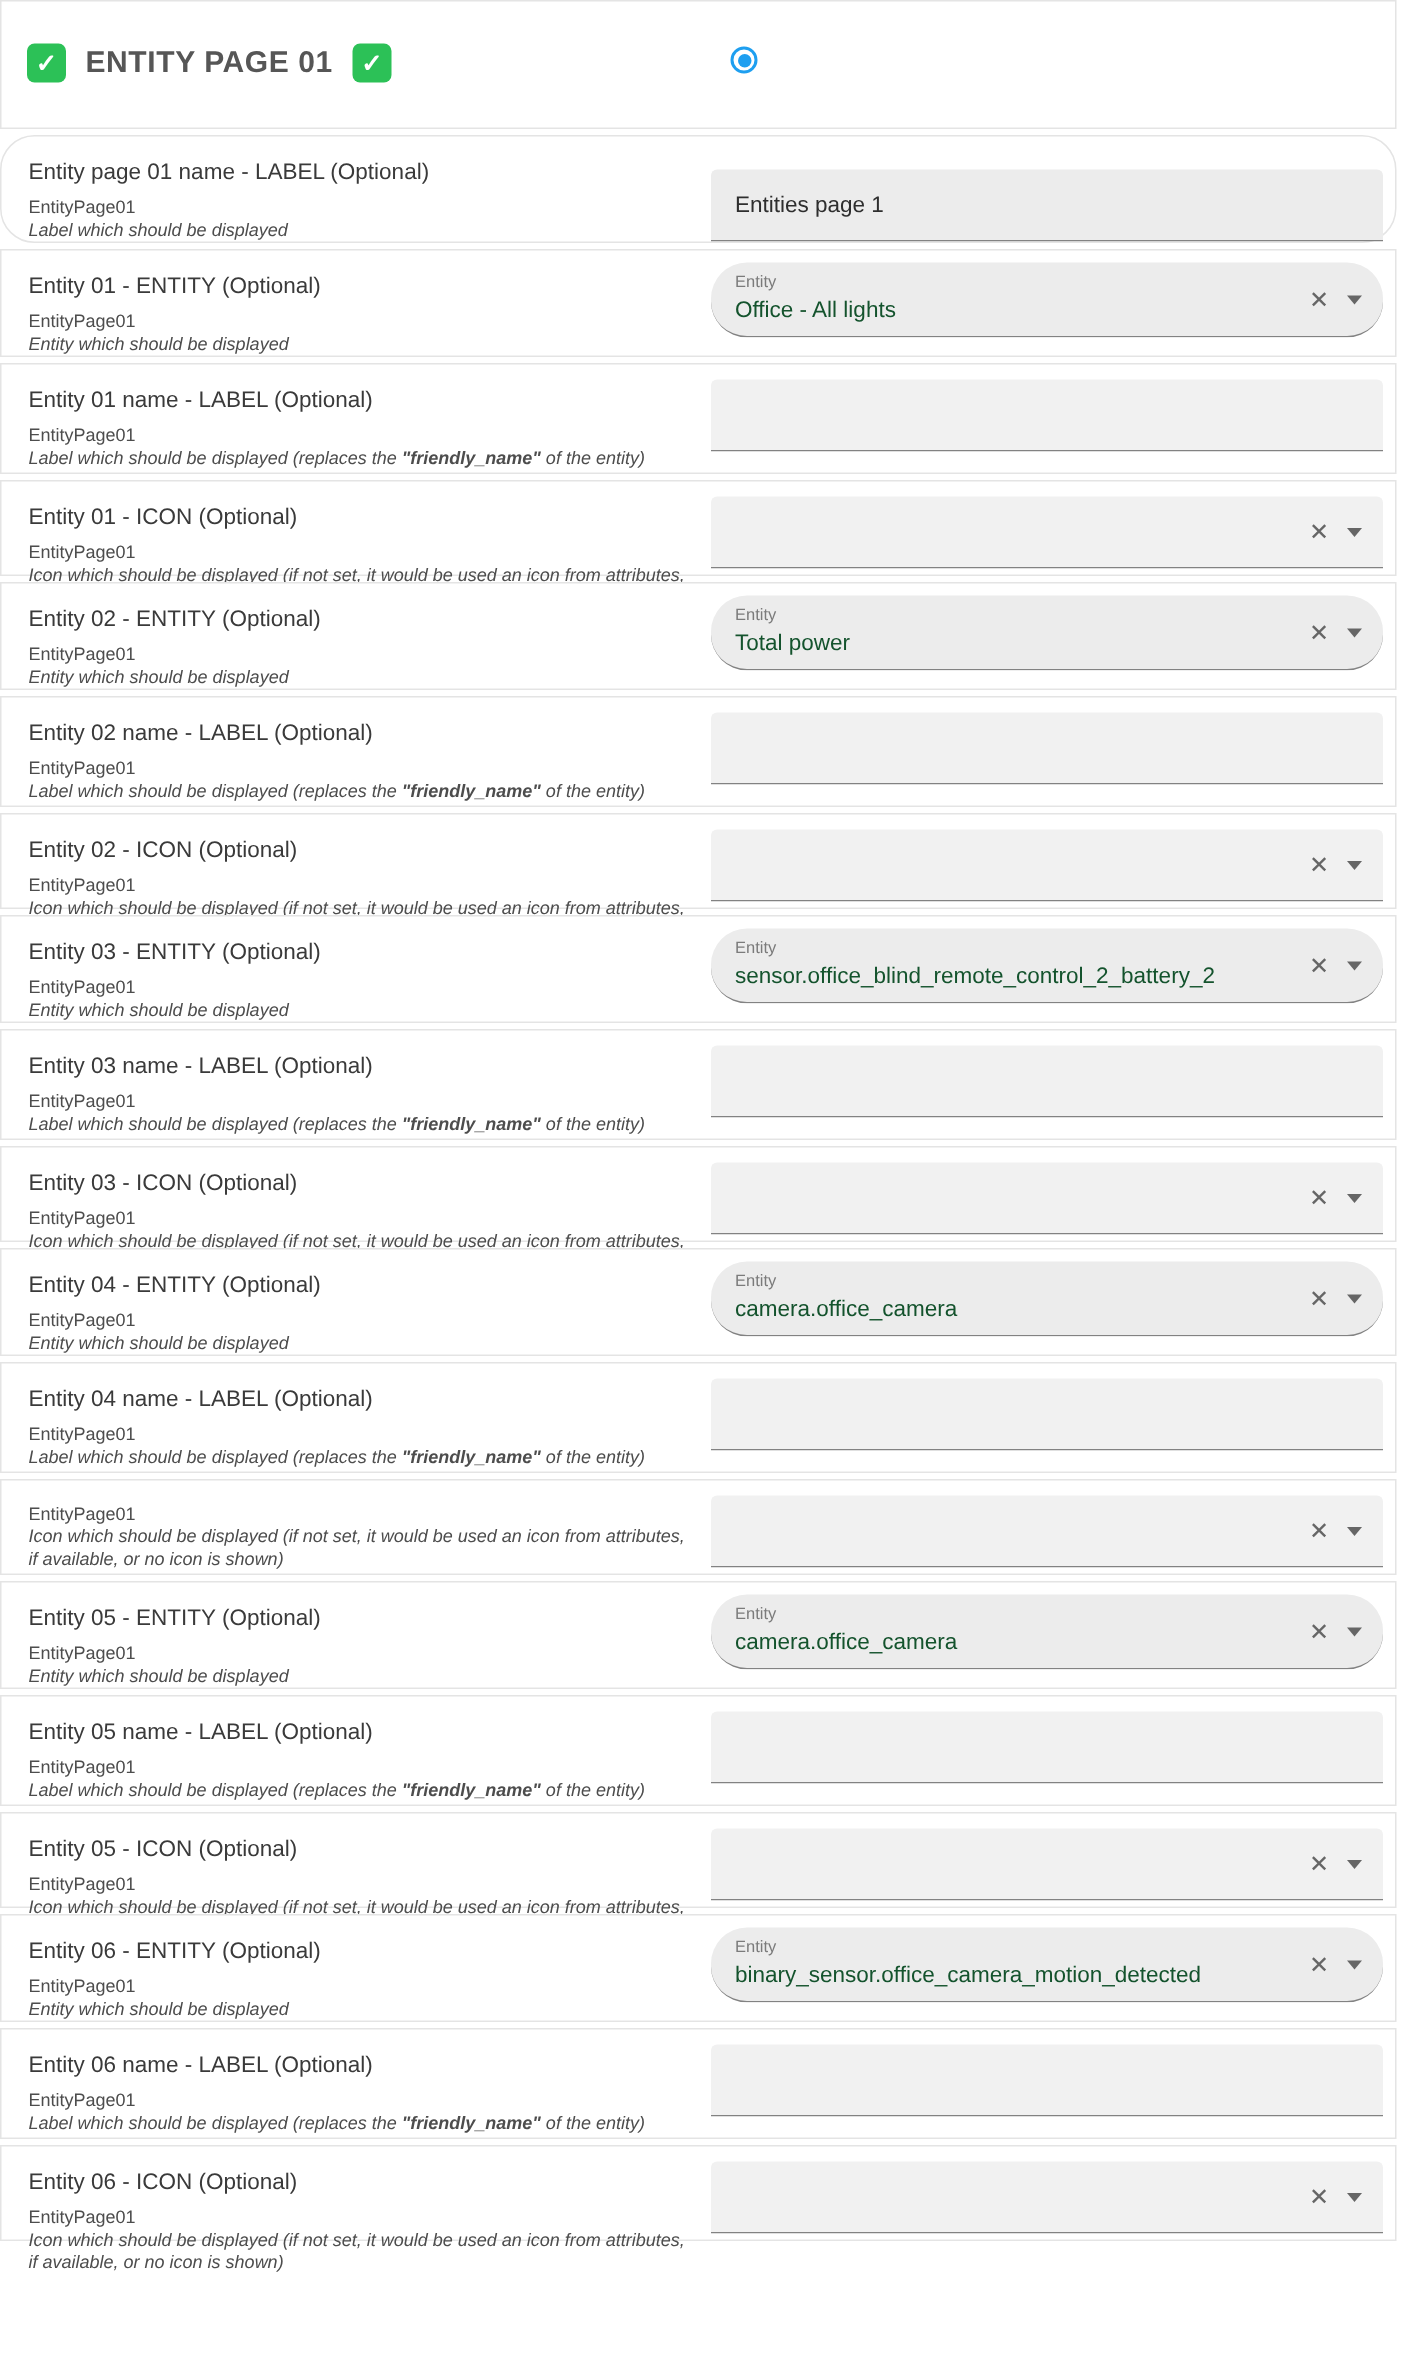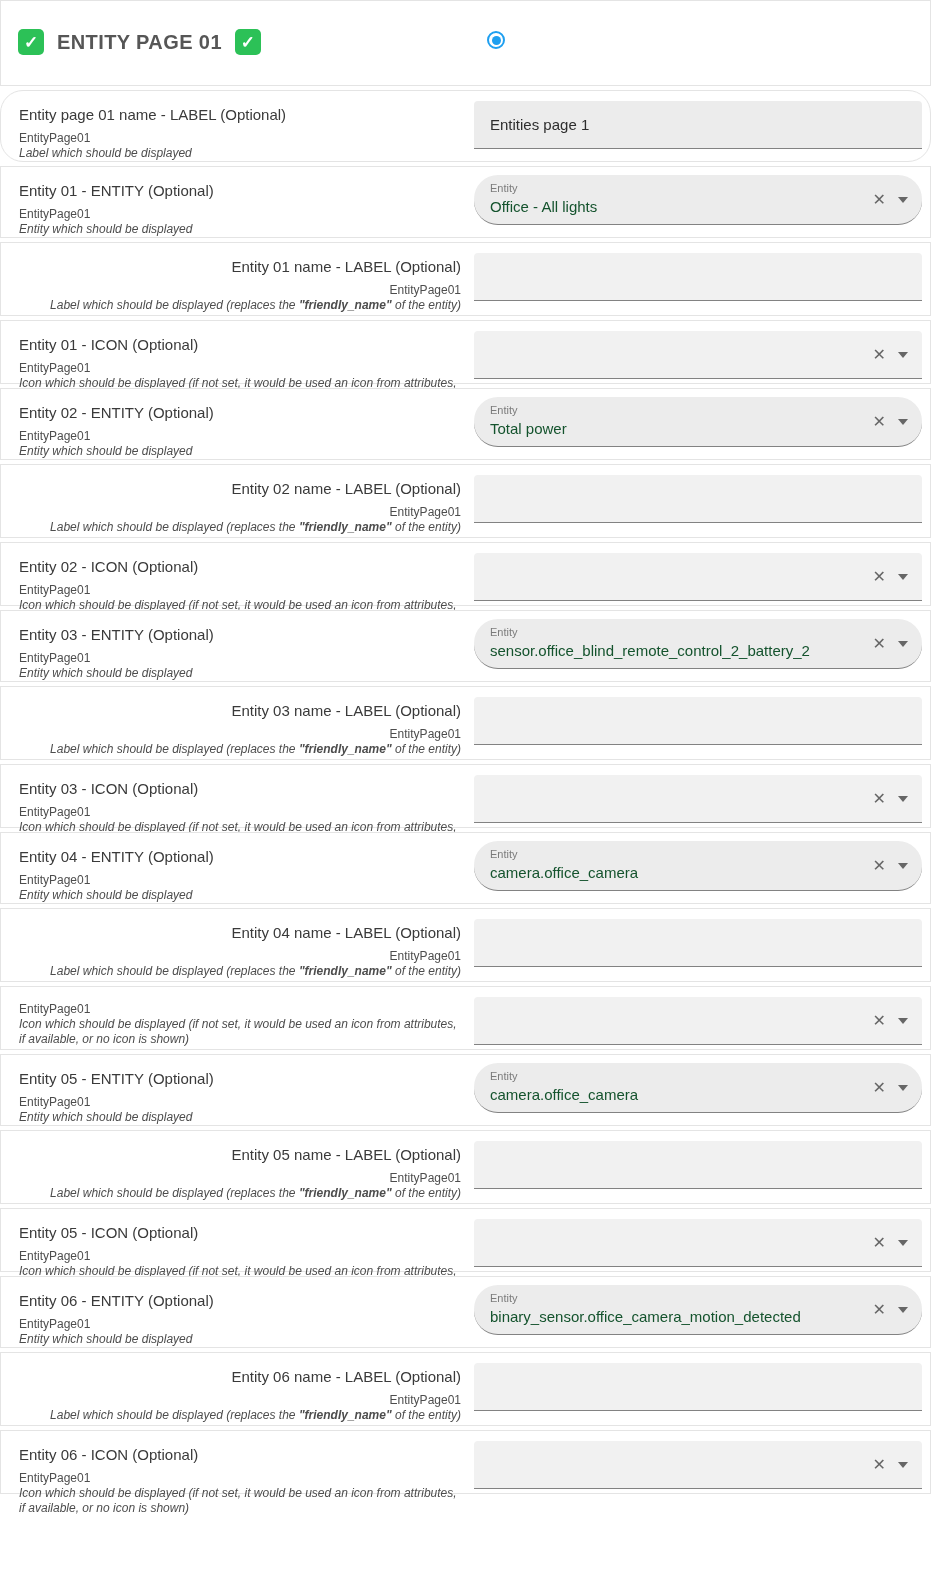--- a/index.html
+++ b/index.html
@@ -35,38 +35,38 @@
     position:absolute; left:486px; top:30px;
     width:18px; height:18px; border-radius:50%;
     border:2px solid #1e9ff0; background:#fff;
     display:flex; align-items:center; justify-content:center;
     cursor:pointer;
   }
   .radio-dot { width:9px; height:9px; border-radius:50%; background:#1e9ff0; }
 
   
   .row--entity { height:72px; }
-  .row--label  { height:74px;text-align:right; }
+  .row--label  { height:74px; }
   .row--label0 { height:72px;border-radius:23px; }
   .row--icon   { height:64px; }
 
   .row-left { position:absolute; left:18px; top:15px; width:442px; }
   .row-title { font-size:15px; color:#3a3a3a; line-height:18px; margin-bottom:7px; }
   .row-sub  { font-size:12px; color:#4d4d4d; line-height:15px; }
   .row-desc { font-style:italic; font-size:12px; color:#4d4d4d; line-height:15px; }
   .row-desc b { font-weight:bold; }
 
   .field {
     position:absolute; left:473px; top:8px; width:448px;
     background:#f1f1f1; border-bottom:1px solid #828282;
     border-radius:4px 4px 0 0; cursor:text;
   }
   .field--entity { height:50px; background:#ececec;border-radius:24px; }
   .field--plain  { height:48px; top:10px; }
-  .field--plain.filled { background:#ececec; }
+  .field--plain.filled { background:#ececec;margin-top:12px; }
   .field--select { height:48px; top:10px; }
 
   .field-label {
     position:absolute; left:16px; top:7px;
     font-size:11px; color:#7b7b7b;
   }
   .field--entity .field-value {
     position:absolute; left:16px; top:23px;
     font-size:15px; color:#14532d; white-space:nowrap;
   }

